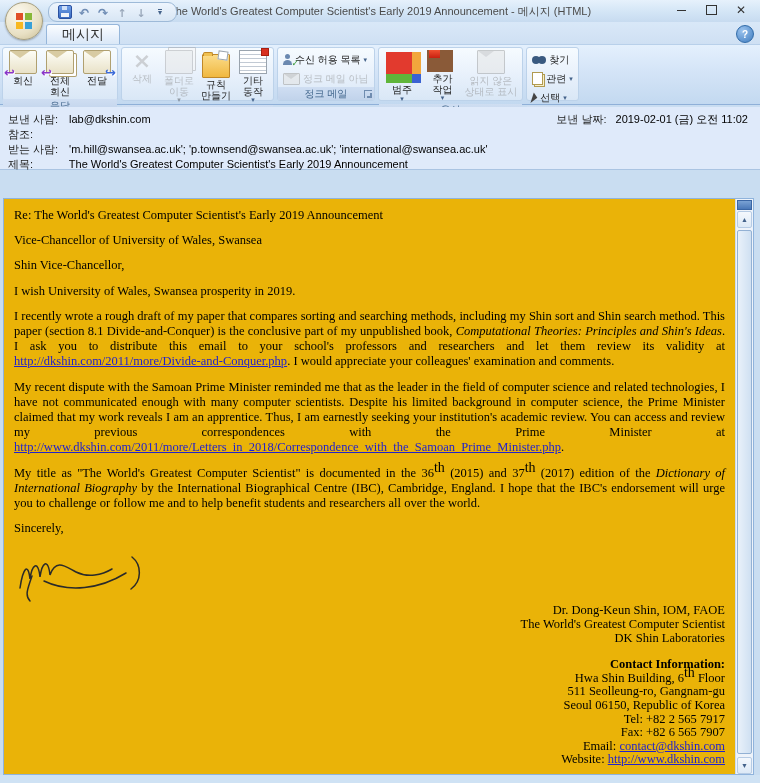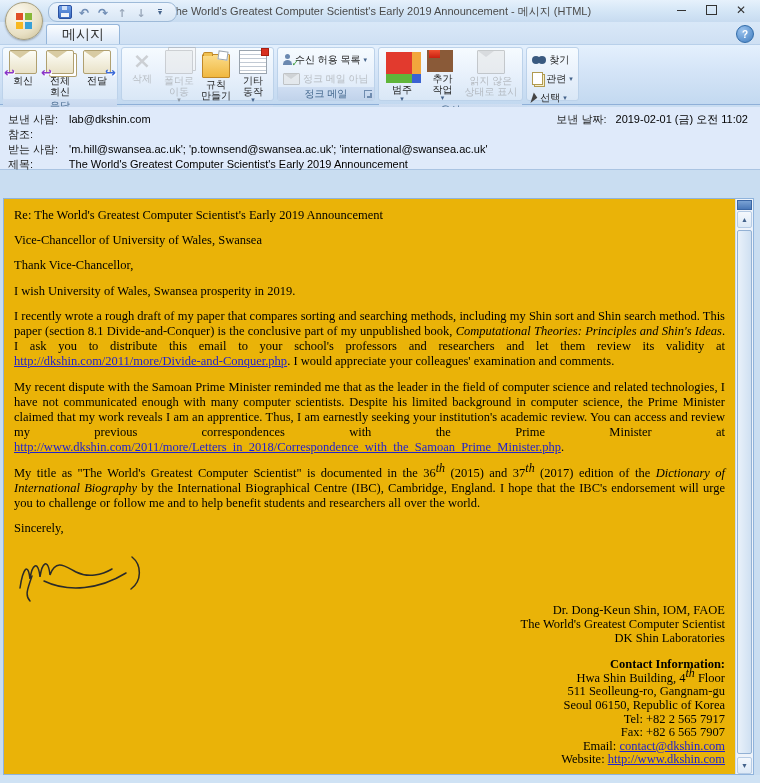--- a/index.html
+++ b/index.html
@@ -143,21 +143,21 @@
   
   .bodywrap{position:absolute;left:3px;right:6px;top:168px;bottom:8px;
     background:#eab308;border:1px solid #8fb3dc;display:flex;box-sizing:border-box;margin-top:30px;}
   .content{flex:1;padding:9px 10px 0 10px;overflow:hidden;
     font-family:"Liberation Serif",serif;font-size:12.5px;color:#000;}
   .para{margin:0 0 10px 0;line-height:15.2px;text-align:justify;}
   .tight{margin:0;line-height:13.6px;text-align:right;}
   .bold{font-weight:bold;}
   .space-above{margin-top:13px;}
   .content a{color:#2222cc;text-decoration:underline;}
-  .content sup{font-size:12px;vertical-align:super;line-height:0;font-style:italic;}
+  .content sup{font-size:14px;vertical-align:super;line-height:0;}
   .sigblock{height:56px;margin:1px 0 2px 0;}
   
   .vscroll{width:17px;border-left:1px solid #cdddf0;background:#eef3fa;
     display:flex;flex-direction:column;}
   .split-btn{height:8px;background:linear-gradient(#7aa2d4,#4a78b8);border:1px solid #3a66a4;margin:1px;}
   .sb-btn{height:15px;display:flex;align-items:center;justify-content:center;
     background:linear-gradient(#f4f8fd,#dde9f6);border:1px solid #b6cbe4;border-radius:2px;
     font-size:7px;color:#44628a;margin:0 1px;}
   .track{flex:1;position:relative;margin:1px;}
   .thumb{position:absolute;left:0;right:0;top:1px;bottom:2px;
@@ -348,21 +348,21 @@
     <span class="hlabel">제목:</span>
     <span class="hvalue">The World's Greatest Computer Scientist's Early 2019 Announcement</span>
   </div>
 </div>
 
 <div class="bodywrap">
   <div class="content">
     <div>
         <div class="para"><span>Re: The World's Greatest Computer Scientist's Early 2019 Announcement</span></div>
         <div class="para"><span>Vice-Chancellor of University of Wales, Swansea</span></div>
-        <div class="para"><span>Thank Vice-Chancellor,</span></div>
+        <div class="para"><span>Shin Vice-Chancellor,</span></div>
         <div class="para"><span>I wish University of Wales, Swansea prosperity in 2019.</span></div>
         <div class="para"><span>I recently wrote a rough draft of my paper that compares sorting and searching methods, including my Shin sort and Shin search method.  This paper (section 8.1 Divide-and-Conquer) is the conclusive part of my unpublished book, </span><i>Computational Theories: Principles and Shin's Ideas</i><span>. I ask you to distribute this email to your school's professors and researchers and let them review its validity at </span><a href="#">http://dkshin.com/2011/more/Divide-and-Conquer.php</a><span>. I would appreciate your colleagues' examination and comments.</span></div>
         <div class="para"><span>My recent dispute with the Samoan Prime Minister reminded me that as the leader in the field of computer science and related technologies, I have not communicated enough with many computer scientists. Despite his limited background in computer science, the Prime Minister claimed that my work reveals I am an apprentice. Thus, I am earnestly seeking your institution's academic review. You can access and review my previous correspondences with the Prime Minister at </span><a href="#">http://www.dkshin.com/2011/more/Letters_in_2018/Correspondence_with_the_Samoan_Prime_Minister.php</a><span>.</span></div>
         <div class="para"><span>My title as "The World's Greatest Computer Scientist" is documented in the 36</span><sup>th</sup><span> (2015) and 37</span><sup>th</sup><span> (2017) edition of the </span><i>Dictionary of International Biography</i><span> by the International Biographical Centre (IBC), Cambridge, England. I hope that the IBC's endorsement will urge you to challenge or follow me and to help benefit students and researchers all over the world.</span></div>
         <div class="para"><span>Sincerely,</span></div>
       </div>
     <div class="sigblock">
       <svg width="150" height="56" viewBox="0 0 150 56">
         <g fill="none" stroke="#2a2a2a" stroke-width="1.5" stroke-linecap="round">
           <path d="M6 42 C9 22 14 16 16 33 C18 19 24 13 26 31 C28 17 34 11 36 29 C42 12 52 21 62 26 C74 32 88 29 98 23"></path>
@@ -370,21 +370,21 @@
           <path d="M118 11 C128 19 128 35 117 43"></path>
           <path d="M18 30 C13 44 11 50 16 55"></path>
         </g>
       </svg>
     </div>
     <div>
         <div class="para tight"><span>Dr. Dong-Keun Shin, IOM, FAOE</span></div>
         <div class="para tight"><span>The World's Greatest Computer Scientist</span></div>
         <div class="para tight"><span>DK Shin Laboratories</span></div>
         <div class="para tight bold space-above"><span>Contact Information:</span></div>
-        <div class="para tight"><span>Hwa Shin Building, 4</span><sup>th</sup><span> Floor</span></div>
+        <div class="para tight"><span>Hwa Shin Building, 6</span><sup>th</sup><span> Floor</span></div>
         <div class="para tight"><span>511 Seolleung-ro, Gangnam-gu</span></div>
         <div class="para tight"><span>Seoul 06150, Republic of Korea</span></div>
         <div class="para tight"><span>Tel: +82 2 565 7917</span></div>
         <div class="para tight"><span>Fax: +82 6 565 7907</span></div>
         <div class="para tight"><span>Email: </span><a href="#">contact@dkshin.com</a></div>
         <div class="para tight"><span>Website: </span><a href="#">http://www.dkshin.com</a></div>
       </div>
   </div>
   <div class="vscroll">
     <div class="split-btn"></div>

